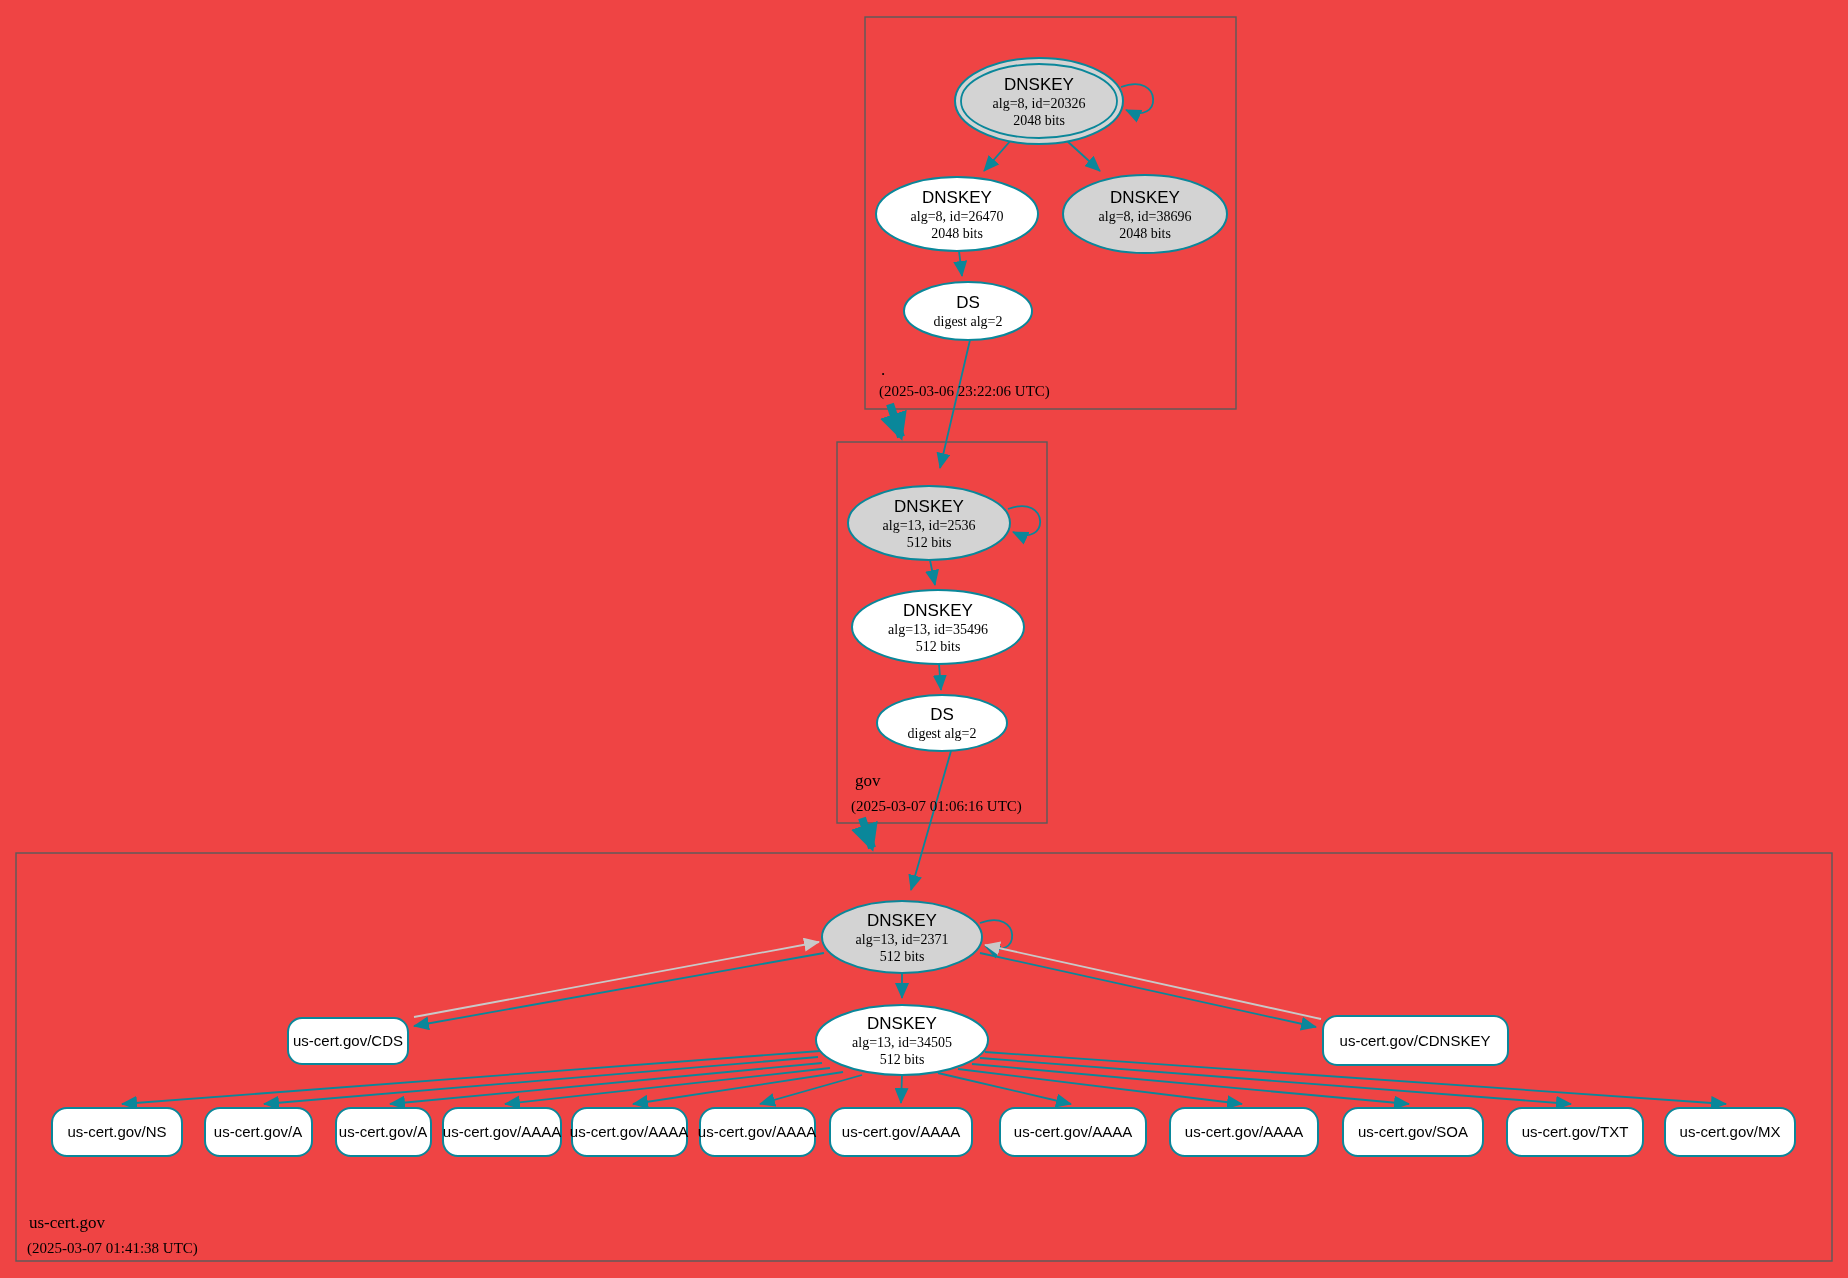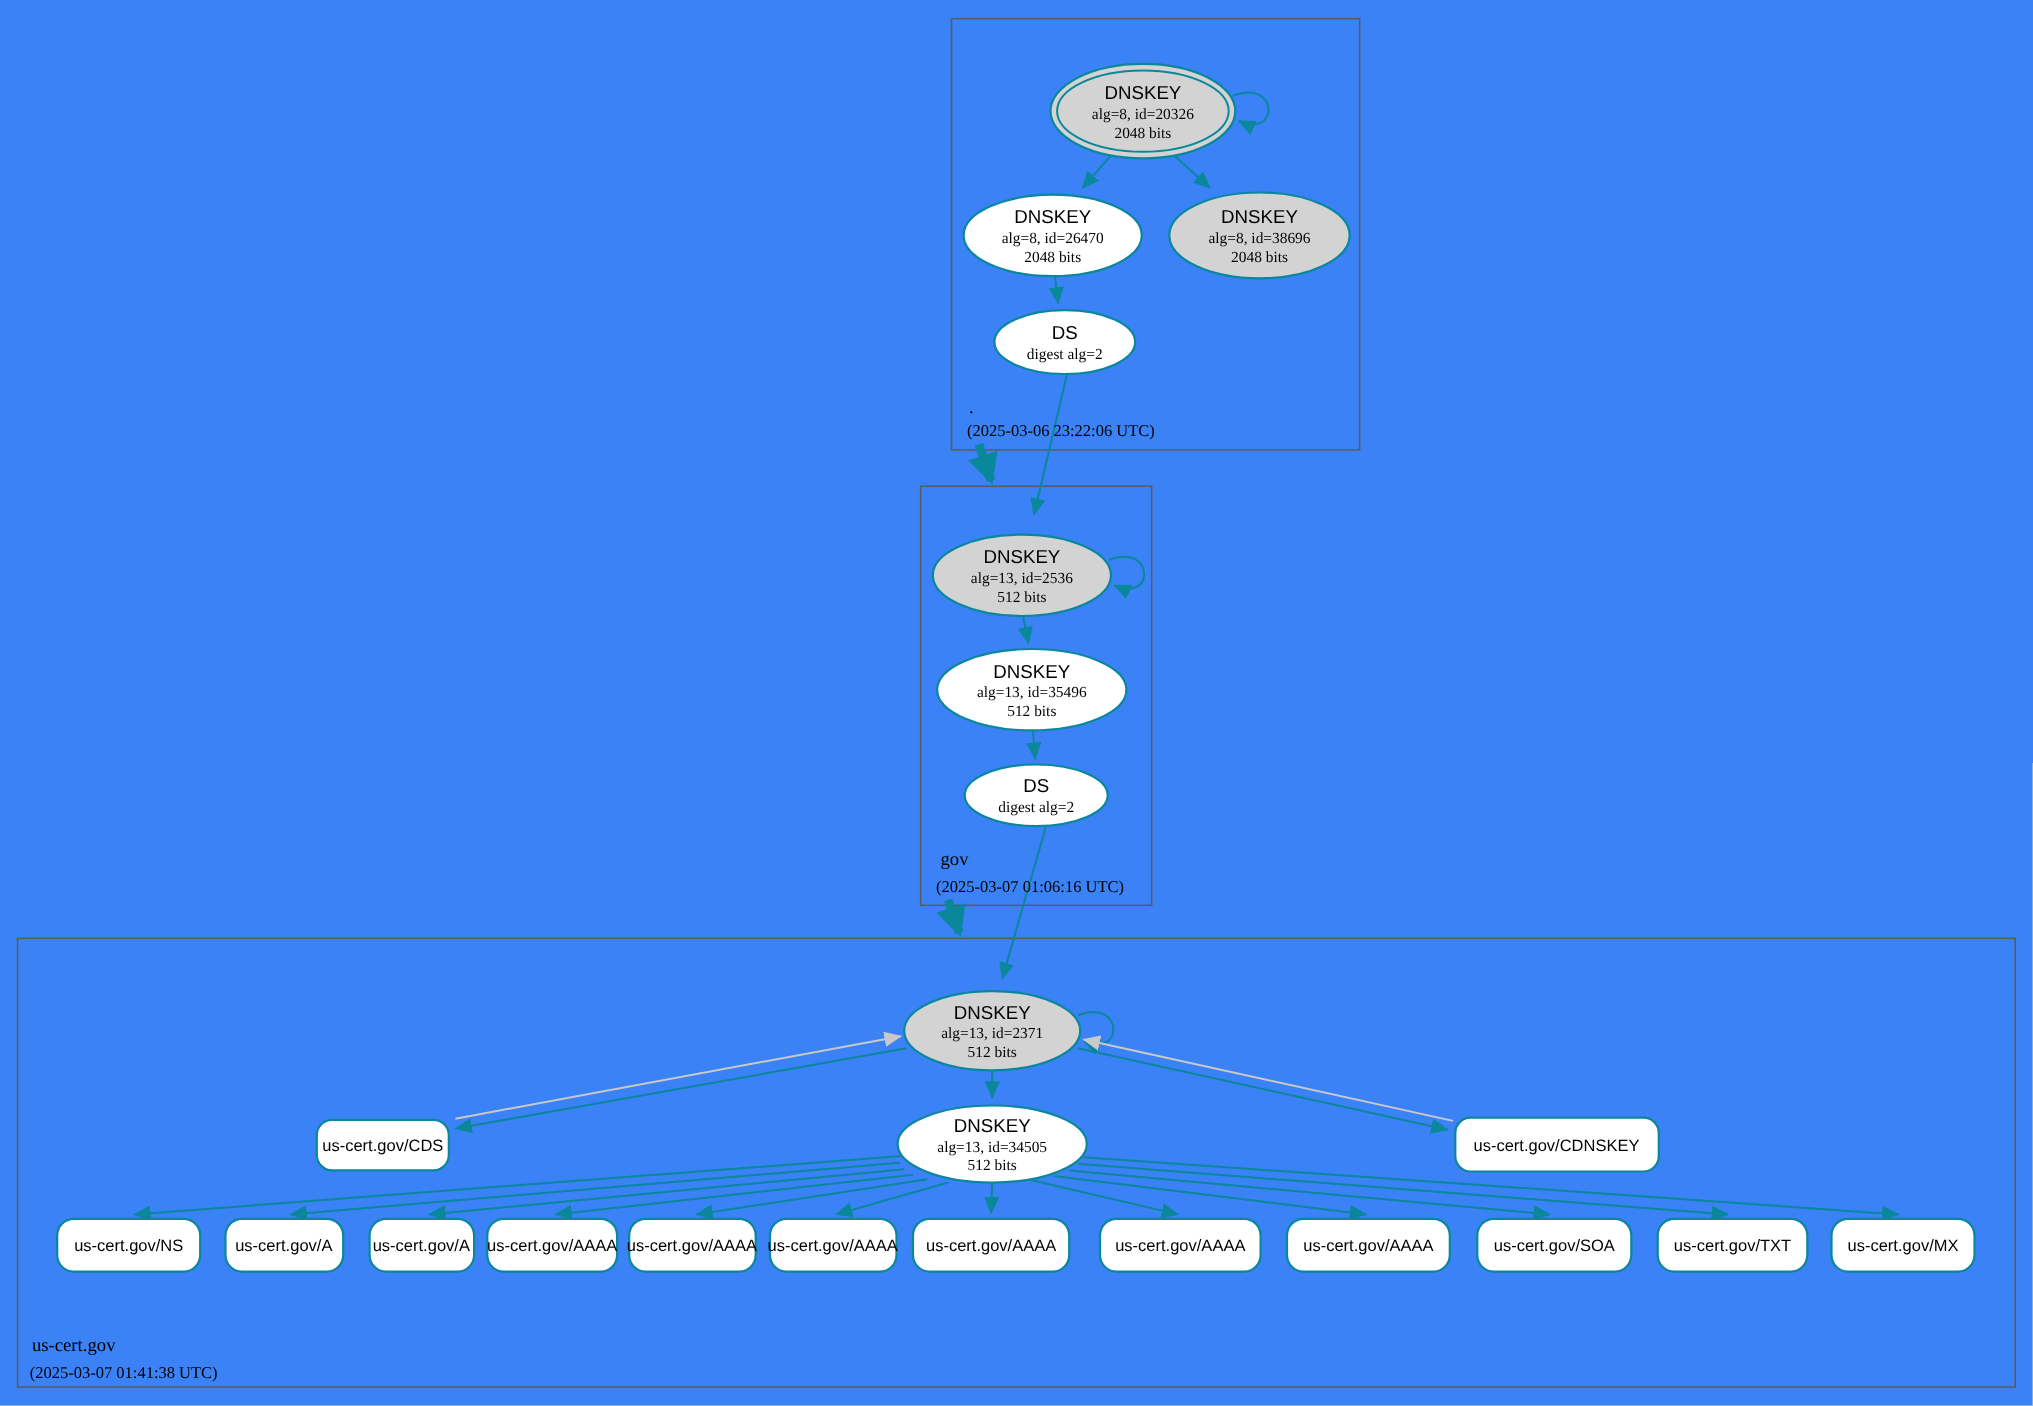--- a/index.html
+++ b/index.html
@@ -1,16 +1,16 @@
 <!DOCTYPE html>
 <html><head>
 <meta charset="utf-8">
 <style>
   html,body{margin:0;padding:0;background:#ffffff;}
-  .stage{position:relative;width:1848px;height:1278px;background:#3b82f6;overflow:hidden;}
+  .stage{position:relative;width:1848px;height:1278px;background:#ef4444;overflow:hidden;}
   svg{display:block;}
   text{fill:#000000;}
   .node-title{font-family:"Liberation Sans",sans-serif;font-size:17px;}
   .node-detail{font-family:"Liberation Serif",serif;font-size:14px;}
   .rr-label{font-family:"Liberation Sans",sans-serif;font-size:15px;}
   .zone-label{font-family:"Liberation Serif",serif;font-size:17px;}
   .zone-ts{font-family:"Liberation Serif",serif;font-size:15px;}
   .tmid{text-anchor:middle;}
 </style>
 </head>

